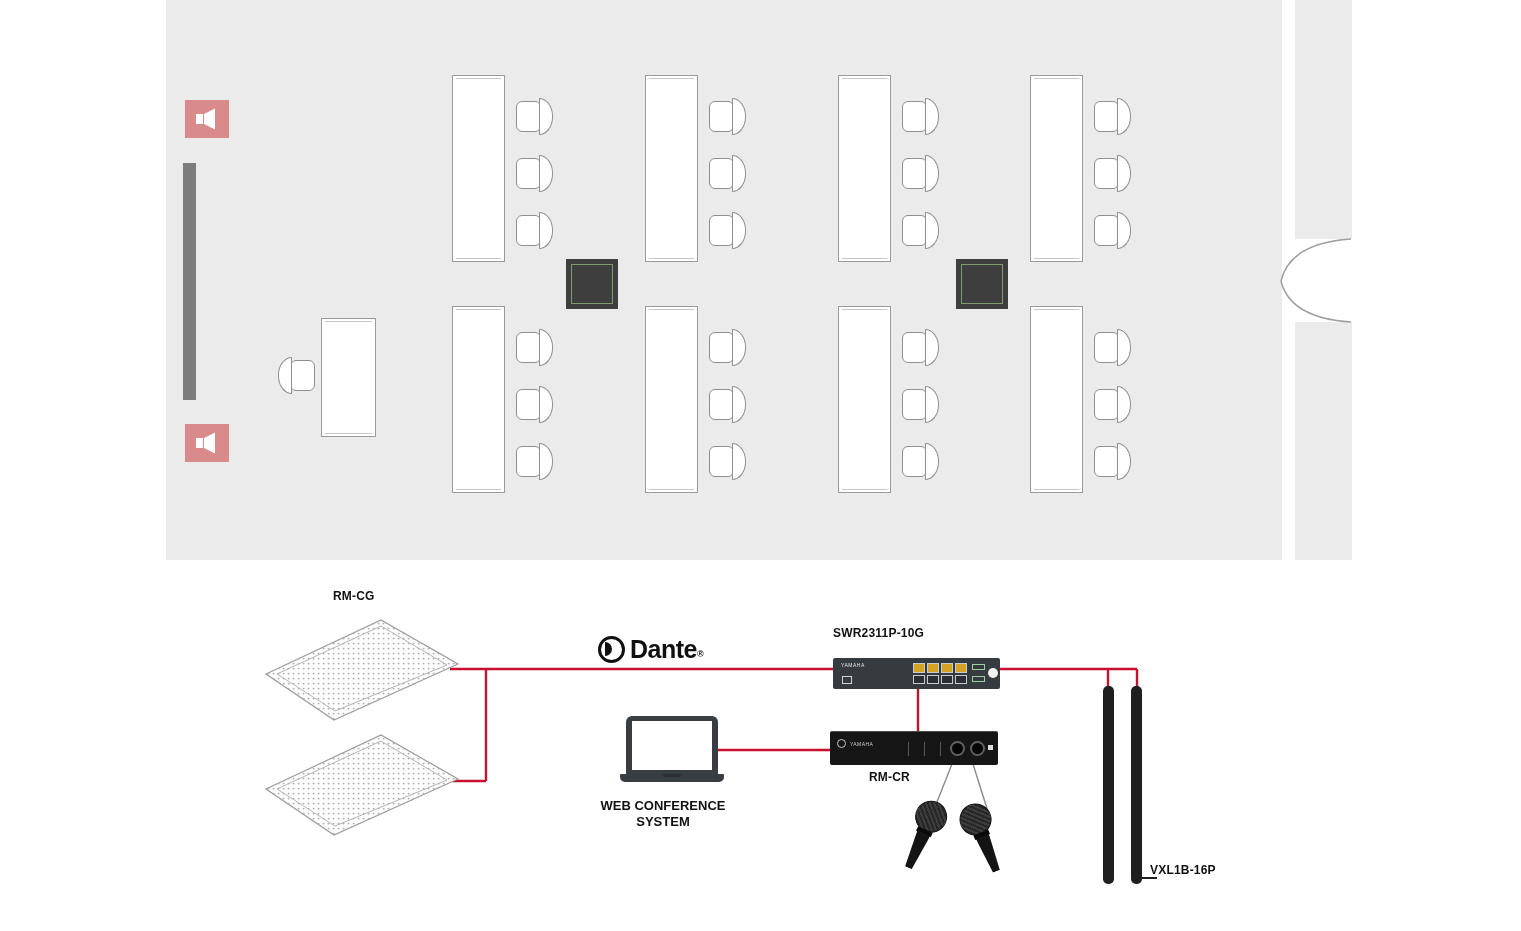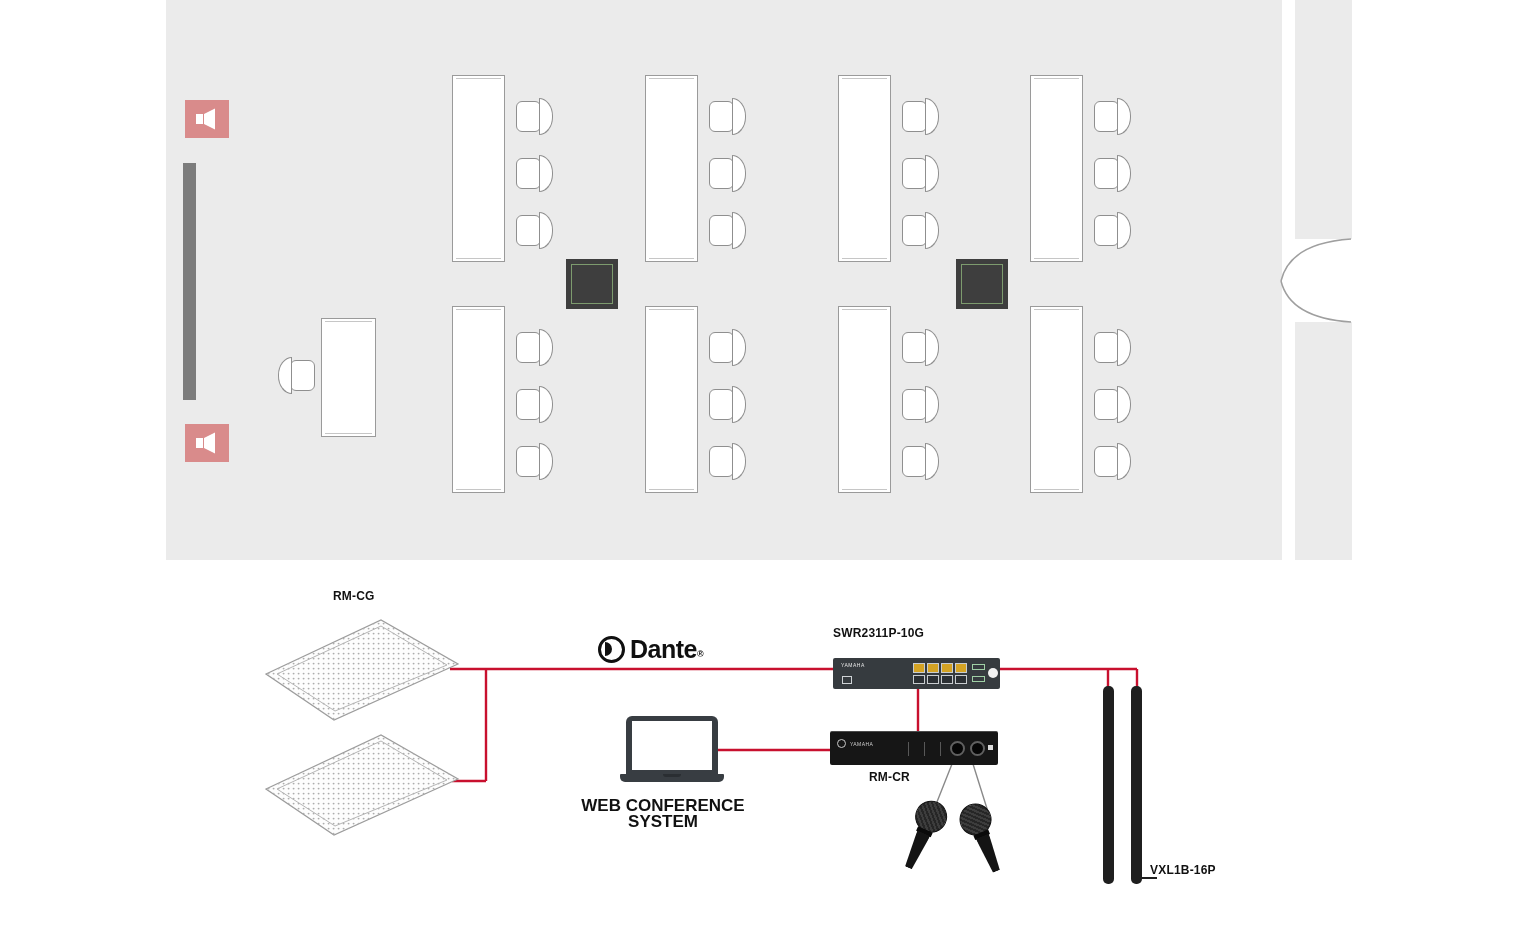--- a/index.html
+++ b/index.html
@@ -42,21 +42,21 @@
   .floor-box::before { content:""; position:absolute; left:5px; top:5px; right:5px; bottom:5px;
                        border:1px solid #7d9b6e; }
 
   
   .label { font-weight:bold; font-size:12px; color:#111; letter-spacing:.2px; white-space:nowrap; }
   #rm-cg-label   { left:333px; top:589px; }
   #switch-label  { left:833px; top:626px; }
   #rm-cr-label   { left:833px; top:770px;margin-left:36px; }
   #vxl-label     { left:1150px; top:863px; }
   #web-conf-label{ left:578px; top:798px; width:170px; text-align:center;
-                   font-size:17px; line-height:16px; font-weight:bold; color:#111; }
+                   font-size:13px; line-height:16px; font-weight:bold; color:#111; }
 
   .dante { left:598px; top:636px; display:flex; align-items:flex-start; gap:5px; }
   .dante-icon { width:27px; height:27px; border:3px solid #101010; border-radius:50%;
                 background:#fff; position:relative; }
   .dante-icon::before { content:""; position:absolute; left:4px; top:3px; width:7px; height:14px;
                         background:#101010; border-radius:0 7px 7px 0; }
   .dante-text { font-weight:bold; font-size:25px; color:#101010; letter-spacing:-.5px; line-height:27px; }
   .dante-reg  { font-size:9px; font-weight:bold; position:relative; top:-1px; }
 
   .switch { left:833px; top:658px; width:167px; height:31px; background:#363b3f; border-radius:2px; }

